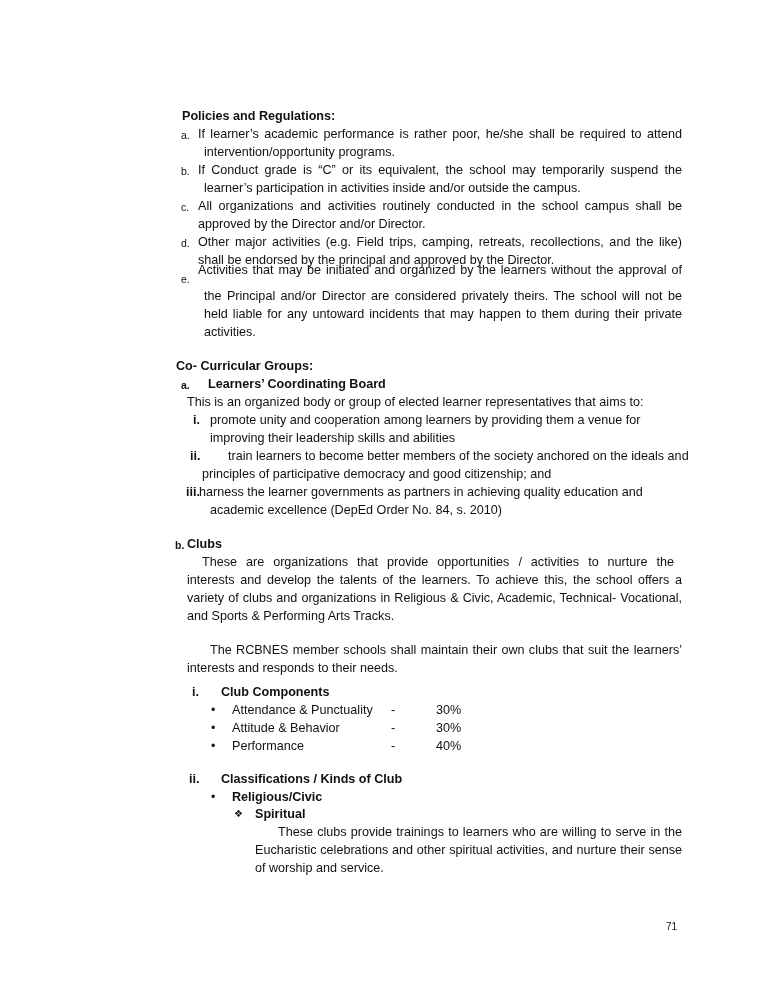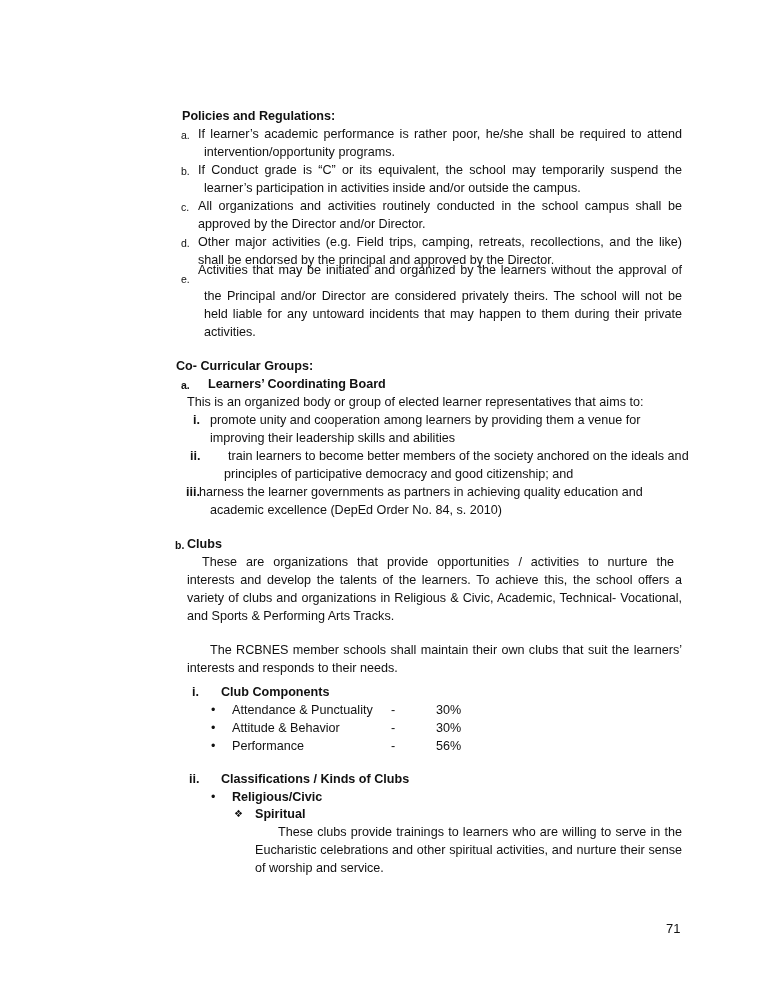--- a/index.html
+++ b/index.html
@@ -2,21 +2,21 @@
 <html><head>
 <meta charset="utf-8">
 <style>
   html, body { margin: 0; padding: 0; background: #ffffff; }
   body { width: 772px; height: 1000px; position: relative; overflow: hidden;
          font-family: "Liberation Sans", sans-serif; color: #111; font-size: 12.6px; }
   .line { position: absolute; white-space: nowrap; line-height: 16px; }
   .just { white-space: normal; text-align: justify; text-align-last: justify; }
   .b { font-weight: bold; }
   .sm { font-size: 10.5px; }
-  .pg { position: absolute; left: 666px; top: 921px; font-size: 13px; }
+  .pg { position: absolute; left: 666px; top: 921px; font-size: 10px; }
 </style>
 </head>
 <body>
 
 <div class="line b" style="left:182px;top:108px;">Policies and Regulations:</div>
 
 <div class="line sm" style="left:181px;top:127px;">a.</div>
 <div class="line just" style="left:198px;top:126px;width:484px;">If learner’s academic performance is rather poor, he/she shall be required to attend</div>
 <div class="line" style="left:204px;top:144px;">intervention/opportunity programs.</div>
 
@@ -42,21 +42,21 @@
 <div class="line b sm" style="left:181px;top:377px;">a.</div>
 <div class="line b" style="left:208px;top:376px;">Learners’ Coordinating Board</div>
 <div class="line" style="left:187px;top:394px;">This is an organized body or group of elected learner representatives that aims to:</div>
 
 <div class="line b" style="left:193px;top:412px;">i.</div>
 <div class="line" style="left:210px;top:412px;">promote unity and cooperation among learners by providing them a venue for</div>
 <div class="line" style="left:210px;top:430px;">improving their leadership skills and abilities</div>
 
 <div class="line b" style="left:190px;top:448px;">ii.</div>
 <div class="line" style="left:228px;top:448px;">train learners to become better members of the society anchored on the ideals and</div>
-<div class="line" style="left:216px;top:466px;padding-left:8px;">principles of participative democracy and good citizenship; and</div>
+<div class="line" style="left:194px;top:466px;padding-left:8px;">principles of participative democracy and good citizenship; and</div>
 
 <div class="line b" style="left:186px;top:484px;">iii.</div>
 <div class="line" style="left:199px;top:484px;">harness the learner governments as partners in achieving quality education and</div>
 <div class="line" style="left:210px;top:502px;">academic excellence (DepEd Order No. 84, s. 2010)</div>
 
 <div class="line b sm" style="left:175px;top:537px;">b.</div>
 <div class="line b" style="left:187px;top:536px;">Clubs</div>
 
 <div class="line just" style="left:202px;top:554px;width:472px;">These are organizations that provide opportunities / activities to nurture the</div>
 <div class="line just" style="left:187px;top:572px;width:495px;">interests and develop the talents of the learners. To achieve this, the school offers a</div>
@@ -75,24 +75,24 @@
 <div class="line" style="left:436px;top:702px;">30%</div>
 
 <div class="line" style="left:211px;top:720px;">•</div>
 <div class="line" style="left:232px;top:720px;">Attitude &amp; Behavior</div>
 <div class="line" style="left:391px;top:720px;">-</div>
 <div class="line" style="left:436px;top:720px;">30%</div>
 
 <div class="line" style="left:211px;top:738px;">•</div>
 <div class="line" style="left:232px;top:738px;">Performance</div>
 <div class="line" style="left:391px;top:738px;">-</div>
-<div class="line" style="left:436px;top:738px;">56%</div>
+<div class="line" style="left:436px;top:738px;">40%</div>
 
 <div class="line b" style="left:189px;top:771px;">ii.</div>
-<div class="line b" style="left:221px;top:771px;">Classifications / Kinds of Clubs</div>
+<div class="line b" style="left:221px;top:771px;">Classifications / Kinds of Club</div>
 
 <div class="line" style="left:211px;top:789px;">•</div>
 <div class="line b" style="left:232px;top:789px;">Religious/Civic</div>
 
 <div class="line" style="left:234px;top:806px;font-size:10px;">❖</div>
 <div class="line b" style="left:255px;top:806px;">Spiritual</div>
 
 <div class="line just" style="left:278px;top:824px;width:404px;">These clubs provide trainings to learners who are willing to serve in the</div>
 <div class="line just" style="left:255px;top:842px;width:427px;">Eucharistic celebrations and other spiritual activities, and nurture their sense</div>
 <div class="line" style="left:255px;top:860px;">of worship and service.</div>

